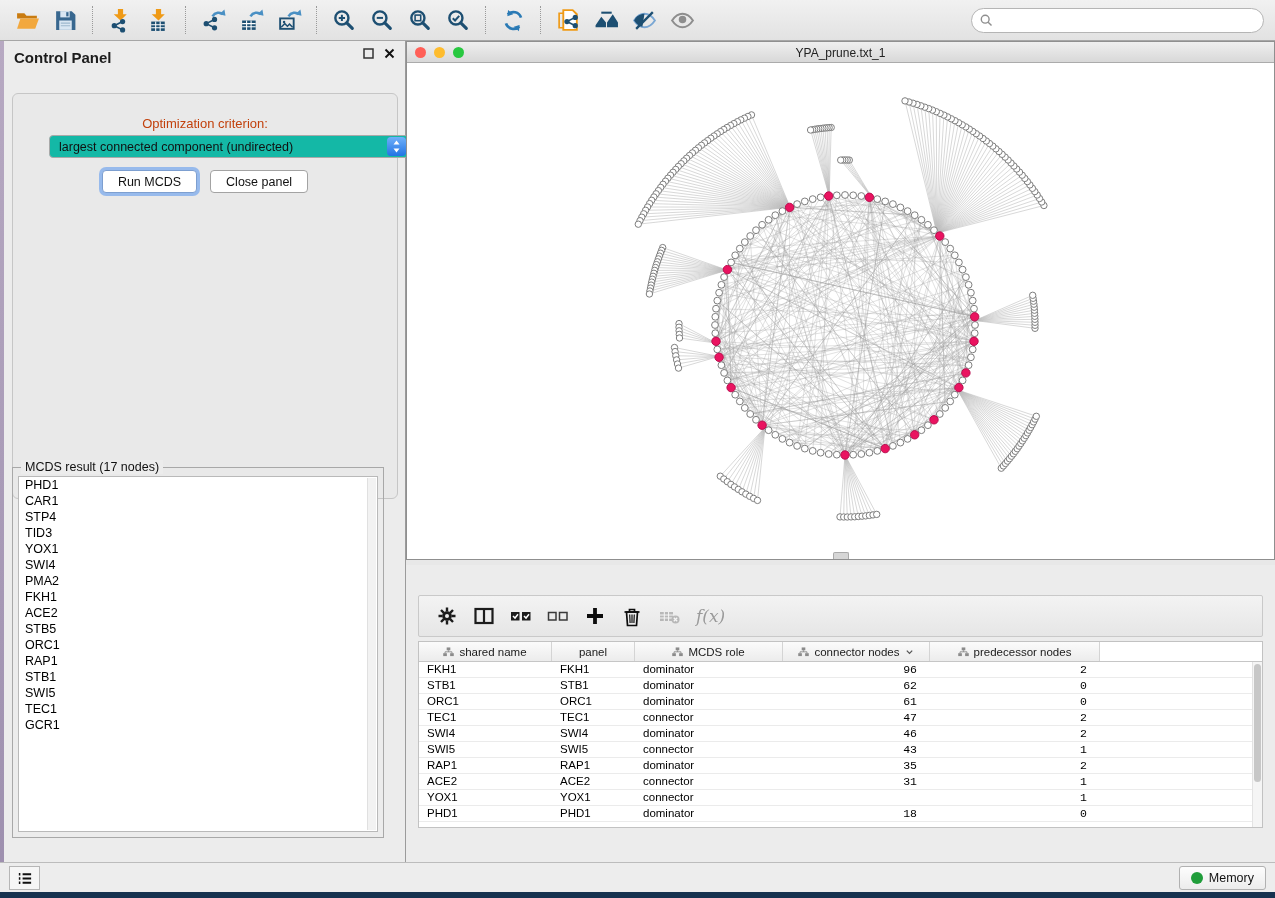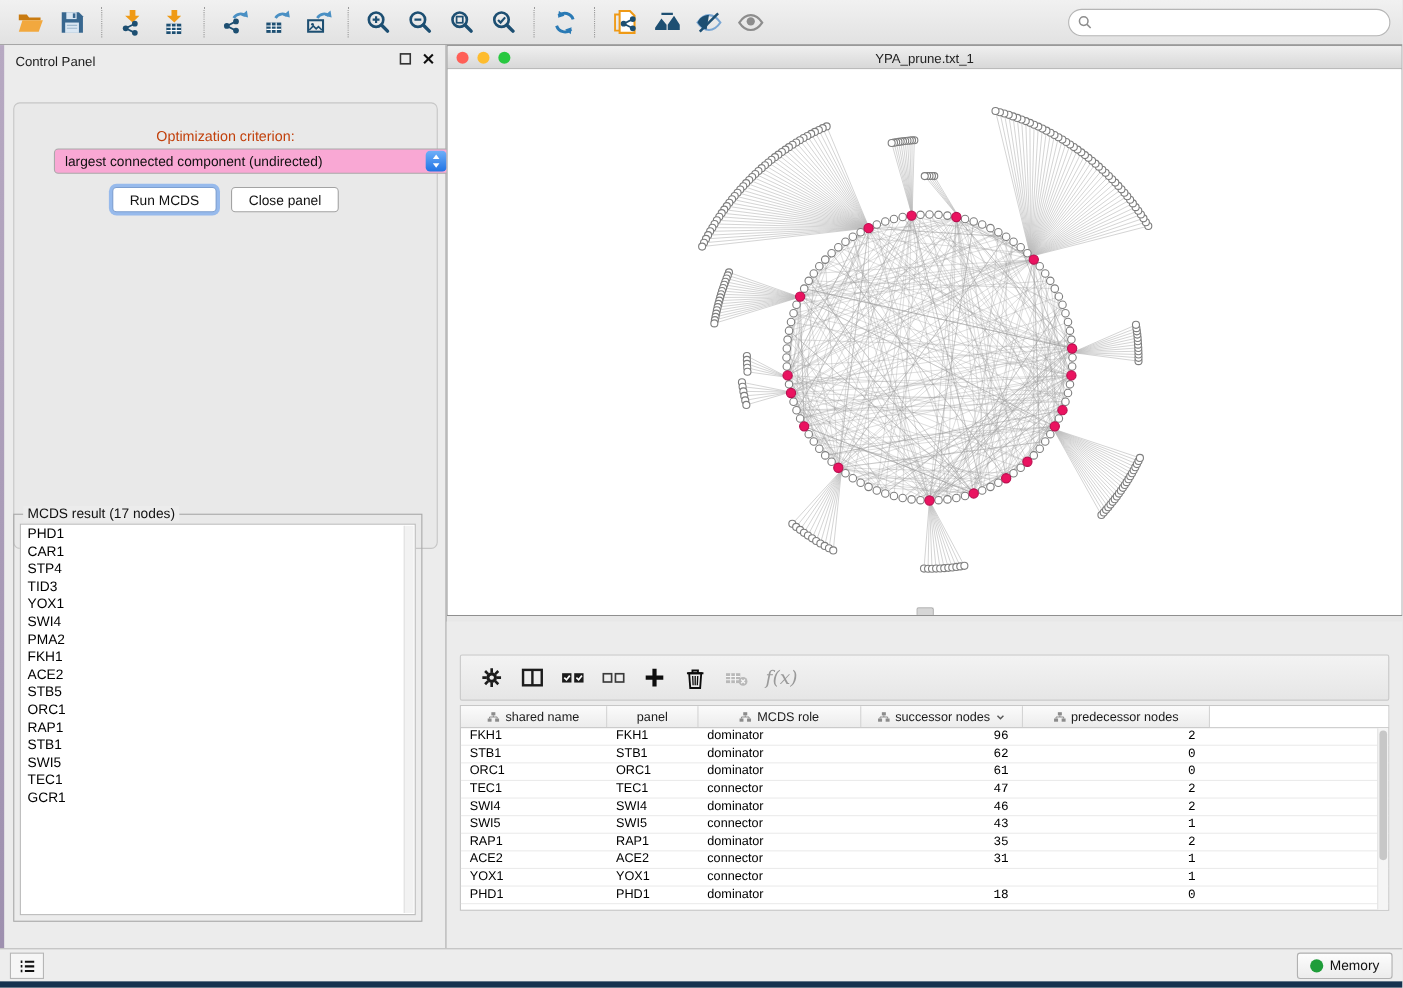--- a/index.html
+++ b/index.html
@@ -22,37 +22,37 @@
 
   
   .desk-left { position:absolute; left:0; top:41px; width:4px; height:851px;
     background:linear-gradient(#b7a9c2,#9d8fae); }
   .desk-bottom { position:absolute; left:0; top:892px; width:1275px; height:6px; background:#16324f; }
 
   
   .control-panel { position:absolute; left:4px; top:41px; width:402px; height:821px;
     background:#ececec; border-right:1px solid #9b9b9b; }
   .panel-titlebar { position:relative; height:26px; }
-  .panel-title { position:absolute; left:10px; top:8px; font-size:12px; color:#1c1c1c; }
+  .panel-title { position:absolute; left:10px; top:8px; font-size:15px; color:#1c1c1c;font-weight:bold; }
   .win-icons { position:absolute; right:10px; top:7px; display:flex; gap:10px; }
   .win-icons svg { width:11px; height:11px; }
 
   .seg-tabs { position:absolute; display:flex; }
   .seg-tab { height:21px; line-height:19px; padding:0 13px; font-size:12px; background:#fff;
     border:1px solid #b2b2b2; border-left:none; color:#1c1c1c; cursor:default; }
   .seg-tab:first-child { border-left:1px solid #b2b2b2; border-radius:4px 0 0 4px; }
   .seg-tab:last-child { border-radius:0 4px 4px 0; }
   .seg-tab.active { background:linear-gradient(#64aaf8,var(--accent)); color:#fff;
     border-color:#3c82d8; border-radius:4px; margin-left:-1px; }
   .cp-tabs { left:74px; top:33px; }
 
   .cp-box { position:absolute; left:8px; top:52px; width:386px; height:406px;
     background:#e9e9e9; border:1px solid #c6c6c6; border-radius:6px; }
   .opt-label { position:absolute; left:0; right:0; top:22px; text-align:center; font-size:13px; color:#c2410c; }
-  .criterion-select { position:absolute; left:36px; top:41px; width:360px; height:23px; background:#f9a8d4;
+  .criterion-select { position:absolute; left:36px; top:41px; width:360px; height:23px; background:#14b8a6;
     border:1px solid #a9a9a9; border-radius:4px; display:flex; align-items:center; }
   .criterion-text { flex:1; font-size:12.5px; color:#111; padding-left:9px; white-space:nowrap; }
   .select-stepper { width:19px; height:19px; margin-right:2px; border-radius:4px;
     background:linear-gradient(#6fb0f9,#2173e4); position:relative; }
   .select-stepper svg { position:absolute; inset:0; }
   .cp-buttons { position:absolute; left:0; right:0; top:76px; display:flex; justify-content:center; gap:13px; }
   .push-btn { height:23px; padding:0 15px; font-size:12.5px; color:#111; background:#fff;
     border:1px solid #a3a3a3; border-radius:4px; cursor:default; }
   .push-btn.focused { box-shadow:0 0 0 3px rgba(96,155,239,0.6); border-color:#7d9fd0; }
 
@@ -1297,21 +1297,21 @@
           </div>
           <div class="nt-hcell" style="width: 147px;">
             <svg viewBox="0 0 12 11">
               <g fill="#8b8b8b">
                 <rect x="4" y="0.5" width="4" height="3.2"></rect>
                 <rect x="0.2" y="6.8" width="4" height="3.2"></rect>
                 <rect x="7.8" y="6.8" width="4" height="3.2"></rect>
               </g>
               <path d="M6 3.7v1.6M2.2 6.8V5.3h7.6v1.5" stroke="#8b8b8b" fill="none"></path>
             </svg>
-            <span>successor nodes</span>
+            <span>connector nodes</span>
             <svg viewBox="0 0 10 10" style="width:9px">
               <path d="M2 3.5l3 3 3-3" stroke="#555" stroke-width="1.4" fill="none"></path>
             </svg>
           </div>
           <div class="nt-hcell" style="width: 170px;">
             <svg viewBox="0 0 12 11">
               <g fill="#8b8b8b">
                 <rect x="4" y="0.5" width="4" height="3.2"></rect>
                 <rect x="0.2" y="6.8" width="4" height="3.2"></rect>
                 <rect x="7.8" y="6.8" width="4" height="3.2"></rect>

